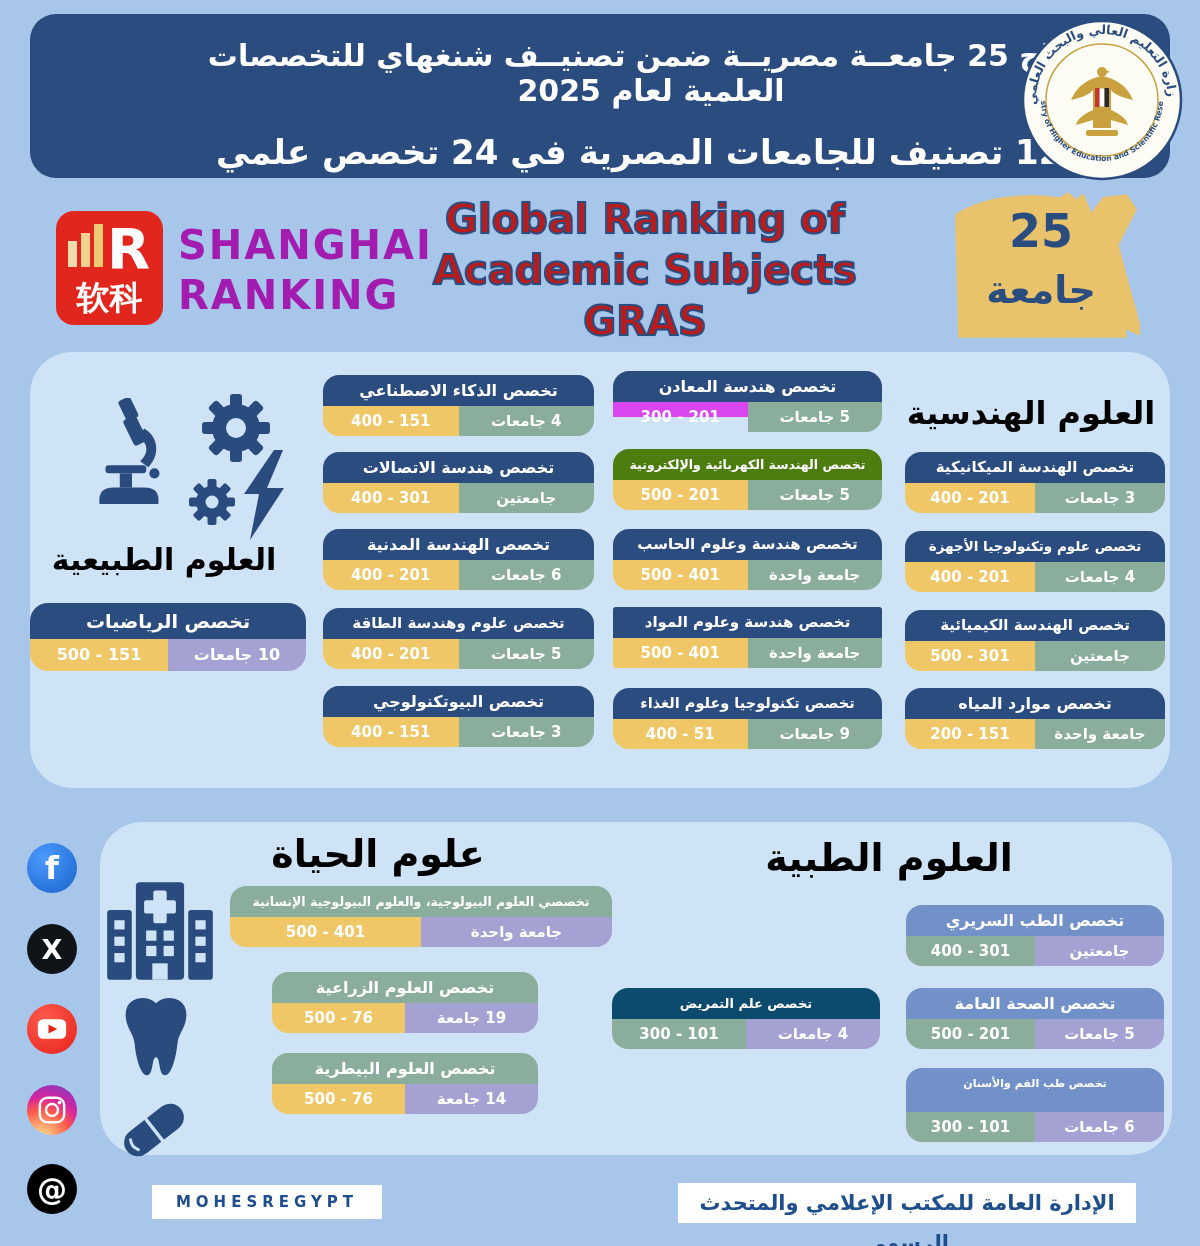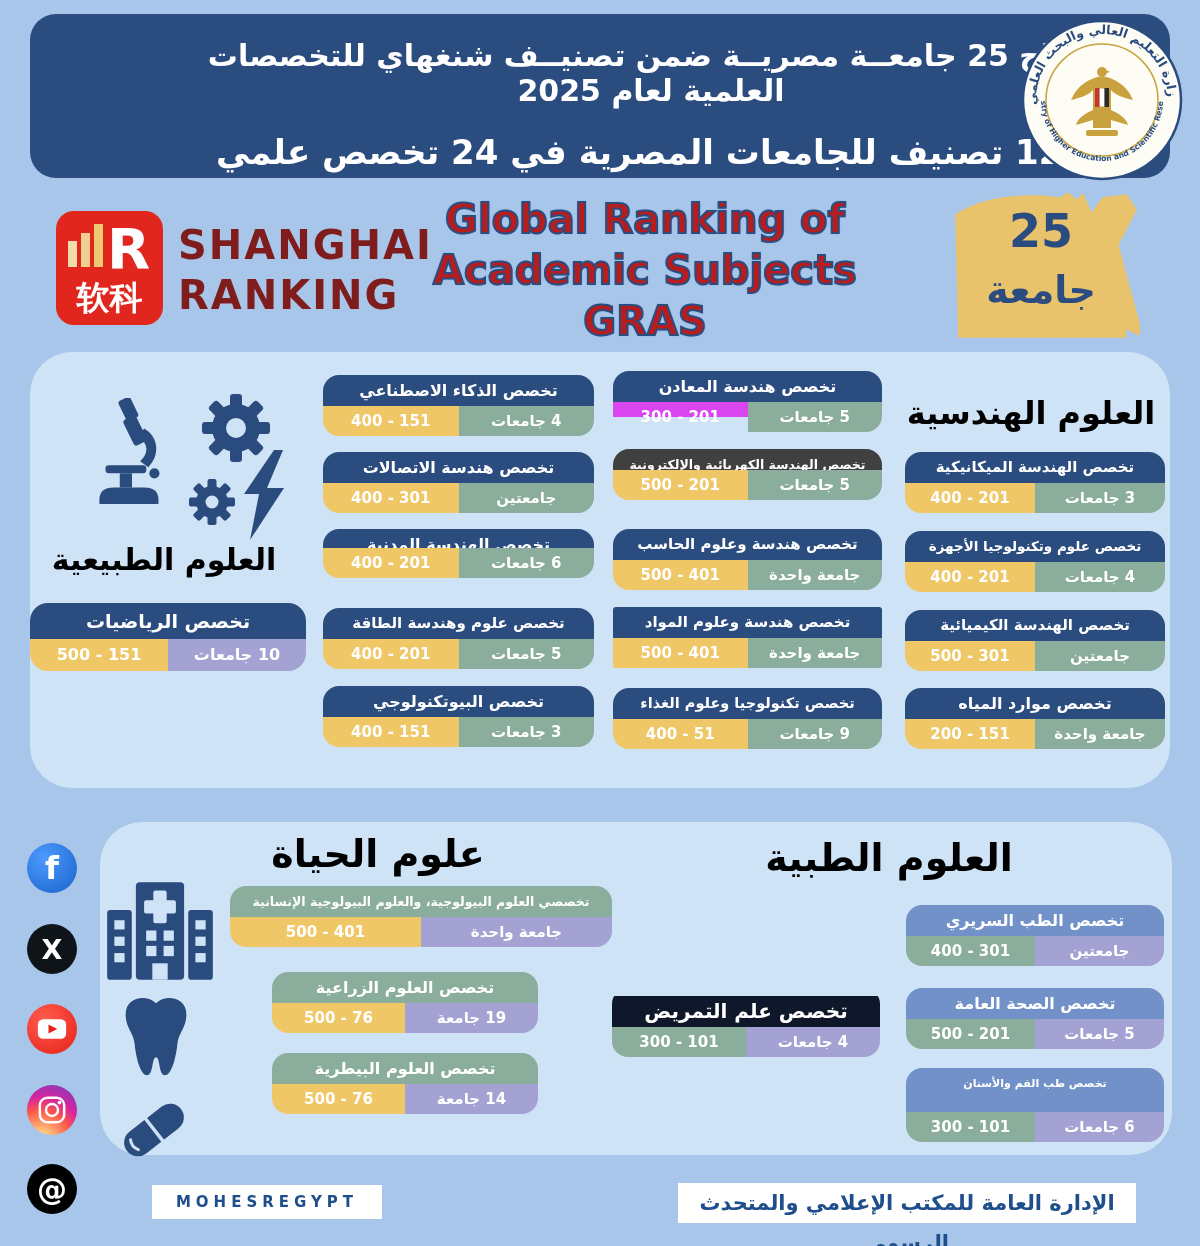--- a/index.html
+++ b/index.html
@@ -12,21 +12,21 @@
         direction:rtl;box-sizing:border-box;padding:24px 48px 0 150px;}
   .band .l1{font-size:30px;font-weight:700;letter-spacing:.5px;}
   .band .l2{font-size:34px;font-weight:700;margin-top:24px;}
 
   
   .seal{position:absolute;left:1020px;top:18px;width:164px;height:164px;}
 
   
   .sr-logo{position:absolute;left:56px;top:211px;width:107px;height:114px;
            background:#e1271d;border-radius:18px;}
-  .sr-name{position:absolute;left:178px;top:220px;color:#7f1d1d;font-weight:700;
+  .sr-name{position:absolute;left:178px;top:220px;color:#a21caf;font-weight:700;
            font-size:40px;line-height:50px;letter-spacing:2px;}
   .gras{position:absolute;left:420px;top:194px;width:450px;text-align:center;
         color:#b91c1c;font-weight:700;font-size:40px;line-height:51px;
         -webkit-text-stroke:2px #2b4c7f;
         text-shadow:0 0 2px #2b4c7f;}
   .egypt{position:absolute;left:941px;top:184px;width:207px;height:170px;}
   .egypt-num{position:absolute;left:941px;top:204px;width:200px;text-align:center;
              color:#2b4c7f;font-size:46px;font-weight:700;}
   .egypt-lbl{position:absolute;left:941px;top:268px;width:200px;text-align:center;
              color:#2b4c7f;font-size:38px;font-weight:700;direction:rtl;}
@@ -286,21 +286,21 @@
       </div>
     </div>
     <div class="card" style="left: 613px; top: 371px; width: 269px; border-radius: 16px;">
       <div class="head" style="background: rgb(43, 76, 127); height: 31px; line-height: 31px; font-size: 16px;">تخصص هندسة المعادن</div>
       <div class="bar">
         <div class="range" dir="ltr" style="background: #d946ef; height: 15px; line-height: 30px; font-size: 15px;">300 - 201</div>
         <div class="count" dir="rtl" style="background: rgb(139, 173, 155); height: 30px; line-height: 30px; font-size: 15px;">5 جامعات</div>
       </div>
     </div>
     <div class="card" style="left: 613px; top: 449px; width: 269px; border-radius: 16px;">
-      <div class="head" style="background: #404040; height: 21px; line-height: 31px; font-size: 12.5px;">تخصص الهندسة الكهربائية والإلكترونية</div>
+      <div class="head" style="background: #4d7c0f; height: 31px; line-height: 31px; font-size: 12.5px;">تخصص الهندسة الكهربائية والإلكترونية</div>
       <div class="bar">
         <div class="range" dir="ltr" style="background: rgb(239, 199, 102); height: 30px; line-height: 30px; font-size: 15px;">500 - 201</div>
         <div class="count" dir="rtl" style="background: rgb(139, 173, 155); height: 30px; line-height: 30px; font-size: 15px;">5 جامعات</div>
       </div>
     </div>
     <div class="card" style="left: 613px; top: 529px; width: 269px; border-radius: 16px;">
       <div class="head" style="background: rgb(43, 76, 127); height: 31px; line-height: 31px; font-size: 15px;">تخصص هندسة وعلوم الحاسب</div>
       <div class="bar">
         <div class="range" dir="ltr" style="background: rgb(239, 199, 102); height: 30px; line-height: 30px; font-size: 15px;">500 - 401</div>
         <div class="count" dir="rtl" style="background: rgb(139, 173, 155); height: 30px; line-height: 30px; font-size: 15px;">جامعة واحدة</div>
@@ -328,21 +328,21 @@
       </div>
     </div>
     <div class="card" style="left: 323px; top: 452px; width: 271px; border-radius: 16px;">
       <div class="head" style="background: rgb(43, 76, 127); height: 31px; line-height: 31px; font-size: 16px;">تخصص هندسة الاتصالات</div>
       <div class="bar">
         <div class="range" dir="ltr" style="background: rgb(239, 199, 102); height: 30px; line-height: 30px; font-size: 15px;">400 - 301</div>
         <div class="count" dir="rtl" style="background: rgb(139, 173, 155); height: 30px; line-height: 30px; font-size: 15px;">جامعتين</div>
       </div>
     </div>
     <div class="card" style="left: 323px; top: 529px; width: 271px; border-radius: 16px;">
-      <div class="head" style="background: rgb(43, 76, 127); height: 19px; line-height: 31px; font-size: 16px;">تخصص الهندسة المدنية</div>
+      <div class="head" style="background: rgb(43, 76, 127); height: 31px; line-height: 31px; font-size: 16px;">تخصص الهندسة المدنية</div>
       <div class="bar">
         <div class="range" dir="ltr" style="background: rgb(239, 199, 102); height: 30px; line-height: 30px; font-size: 15px;">400 - 201</div>
         <div class="count" dir="rtl" style="background: rgb(139, 173, 155); height: 30px; line-height: 30px; font-size: 15px;">6 جامعات</div>
       </div>
     </div>
     <div class="card" style="left: 323px; top: 608px; width: 271px; border-radius: 16px;">
       <div class="head" style="background: rgb(43, 76, 127); height: 31px; line-height: 31px; font-size: 15px;">تخصص علوم وهندسة الطاقة</div>
       <div class="bar">
         <div class="range" dir="ltr" style="background: rgb(239, 199, 102); height: 30px; line-height: 30px; font-size: 15px;">400 - 201</div>
         <div class="count" dir="rtl" style="background: rgb(139, 173, 155); height: 30px; line-height: 30px; font-size: 15px;">5 جامعات</div>
@@ -384,21 +384,21 @@
       </div>
     </div>
     <div class="card" style="left: 906px; top: 905px; width: 258px; border-radius: 16px;">
       <div class="head" style="background: rgb(113, 145, 200); height: 31px; line-height: 31px; font-size: 16px;">تخصص الطب السريري</div>
       <div class="bar">
         <div class="range" dir="ltr" style="background: rgb(139, 173, 155); height: 30px; line-height: 30px; font-size: 15px;">400 - 301</div>
         <div class="count" dir="rtl" style="background: rgb(163, 162, 210); height: 30px; line-height: 30px; font-size: 15px;">جامعتين</div>
       </div>
     </div>
     <div class="card" style="left: 612px; top: 988px; width: 268px; border-radius: 16px;">
-      <div class="head" style="background: #0f172a; height: 31px; line-height: 31px; font-size: 20px; margin-top: 8px;">تخصص علم التمريض</div>
+      <div class="head" style="background: #0c4a6e; height: 31px; line-height: 31px; font-size: 13px;">تخصص علم التمريض</div>
       <div class="bar">
         <div class="range" dir="ltr" style="background: rgb(139, 173, 155); height: 30px; line-height: 30px; font-size: 15px;">300 - 101</div>
         <div class="count" dir="rtl" style="background: rgb(163, 162, 210); height: 30px; line-height: 30px; font-size: 15px;">4 جامعات</div>
       </div>
     </div>
     <div class="card" style="left: 906px; top: 988px; width: 258px; border-radius: 16px;">
       <div class="head" style="background: rgb(113, 145, 200); height: 31px; line-height: 31px; font-size: 16px;">تخصص الصحة العامة</div>
       <div class="bar">
         <div class="range" dir="ltr" style="background: rgb(139, 173, 155); height: 30px; line-height: 30px; font-size: 15px;">500 - 201</div>
         <div class="count" dir="rtl" style="background: rgb(163, 162, 210); height: 30px; line-height: 30px; font-size: 15px;">5 جامعات</div>

